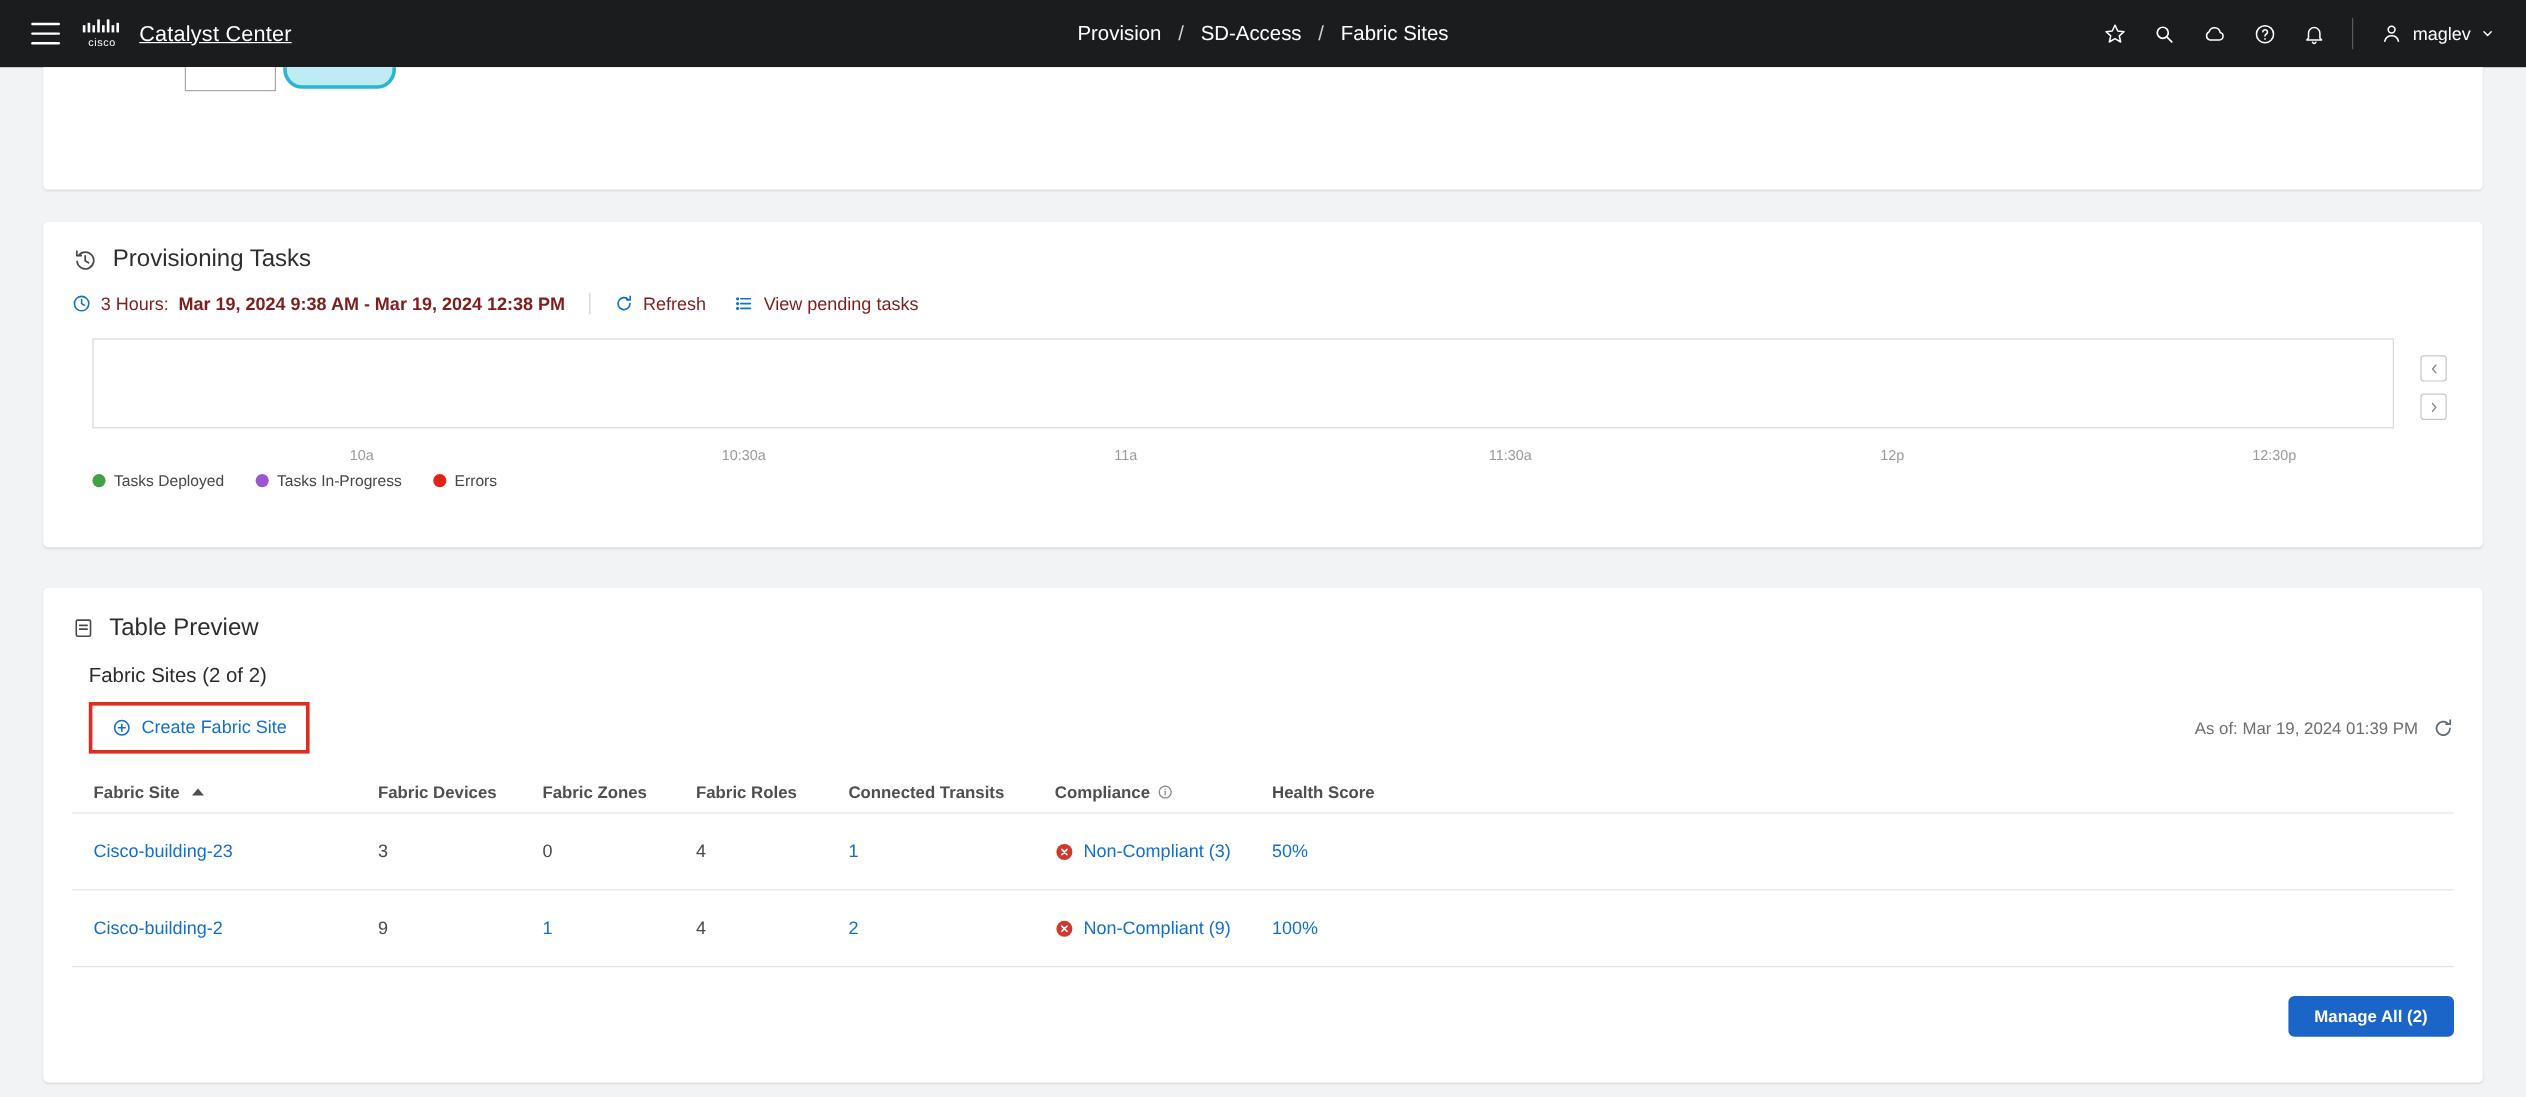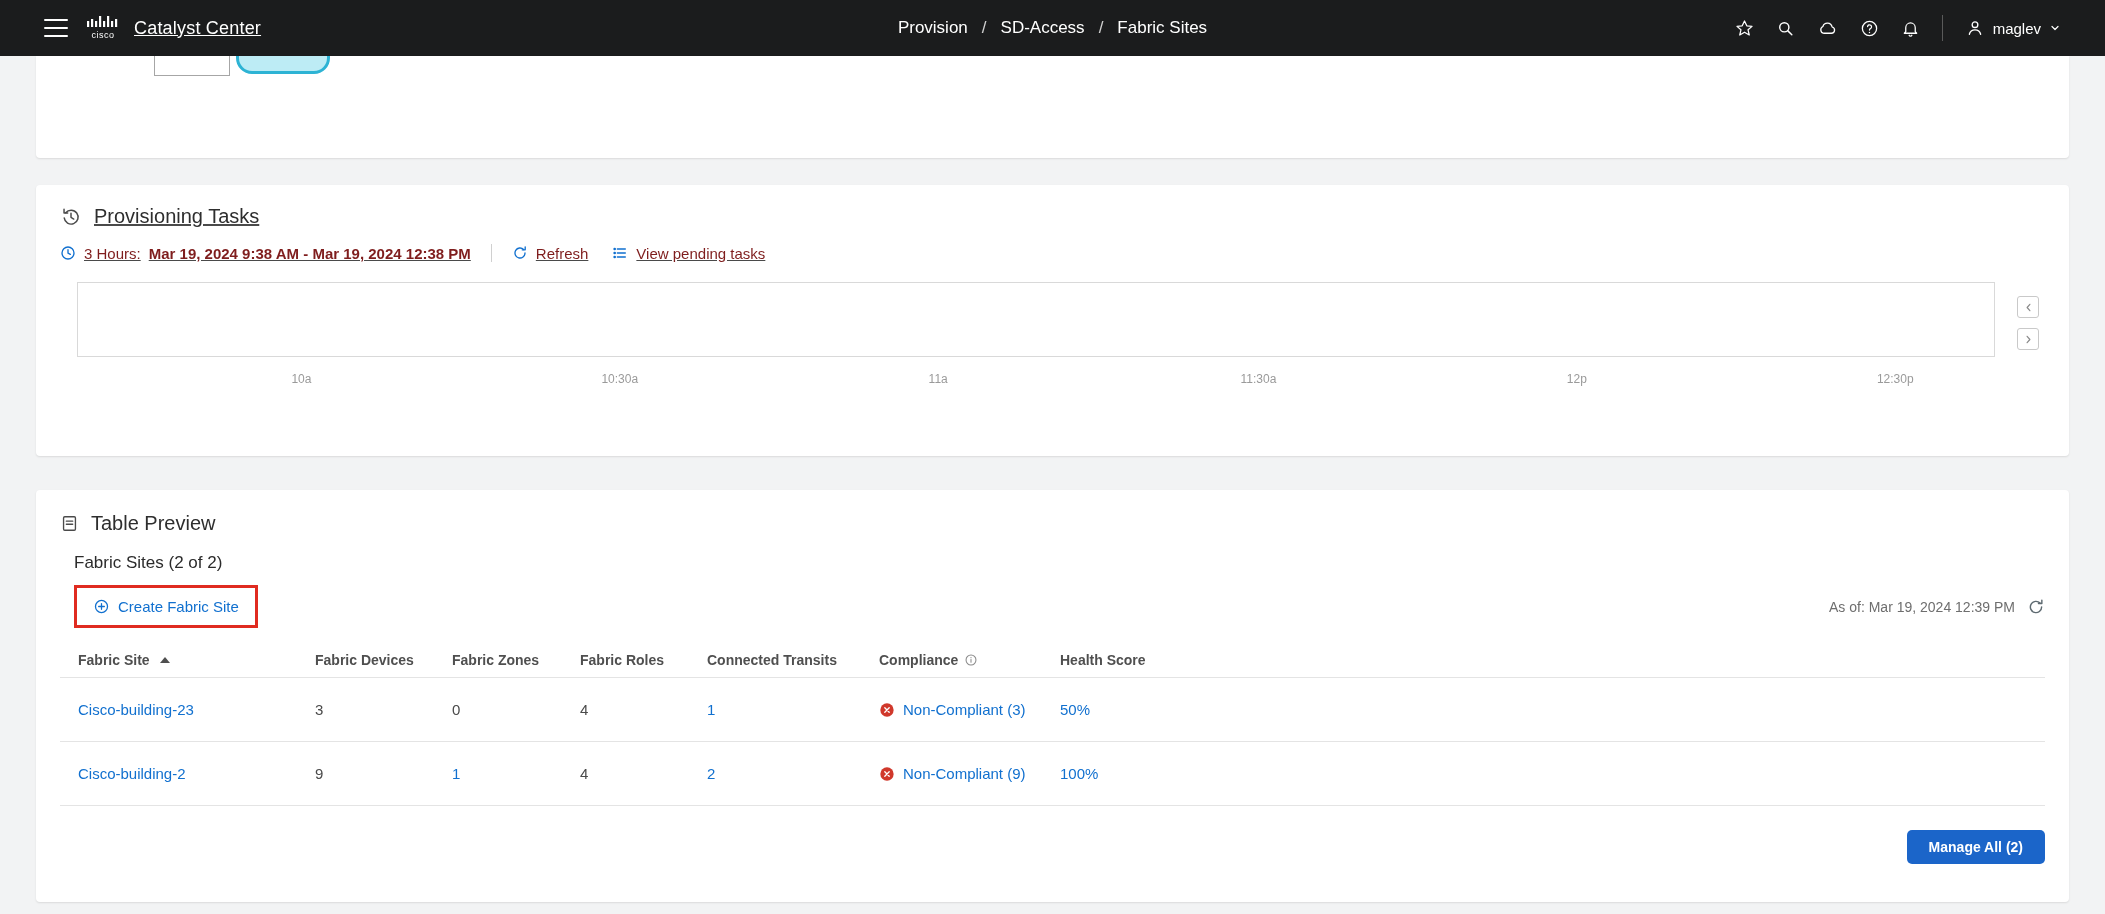--- a/index.html
+++ b/index.html
@@ -11,21 +11,21 @@
     color: #4a4a4a;
   }
   svg { display:block; }
 
   
   .header {
     height: 56px;
     background: #1b1c1d;
     display: flex;
     align-items: center;
-    padding: 0 44px;
+    padding: 0 26px;
     position: relative;
     color: #fff;
   }
   .hamburger { width:24px; height:18px; display:flex; flex-direction:column; justify-content:space-between; cursor:pointer; }
   .hamburger span { display:block; height:2px; background:#fff; border-radius:1px; }
   .logo { margin-left:18px; }
   .logo-text { font-size:9px; letter-spacing:.5px; text-align:center; color:#fff; margin-top:1px; }
   .app-title { margin-left:14px; font-size:18px; font-weight:400; letter-spacing:.2px;text-decoration:underline; }
   .breadcrumb {
     position:absolute; left:50%; transform:translateX(-50%);
@@ -58,21 +58,21 @@
   }
   .g-teal {
     position:absolute; left:200px; top:-46px; width:94px; height:64px;
     border:3px solid #2db3d4; background:#bdecf5; border-radius:16px;
   }
 
   .section-title-row { display:flex; align-items:center; gap:12px; color:#333; }
   .section-title { font-size:20px; font-weight:400; color:#2e2e2e; }
 
   
-  .prov-card { margin-top:27px; height:271px; padding:20px 24px;text-decoration:underline; }
+  .prov-card { margin-top:27px; height:271px; padding:20px 24px; }
   .prov-controls {
     margin-top:16px; display:flex; align-items:center; gap:10px;
     font-size:15px; color:#1170cf;
   }
   .prov-controls .link { display:flex; align-items:center; gap:8px; cursor:pointer; color:#7f1d1d; }
   .time-value { font-weight:700; }
   .vdivider { width:1px; height:18px; background:#d0d0d0; margin:0 10px; }
   .timeline-wrap { display:flex; margin-top:20px; margin-left:17px; }
   .timeline { flex:1; }
   .tl-box { height:75px; border:1px solid #d9d9d9; background:#fff; }
@@ -280,20 +280,34 @@
             </svg>
         </button>
         <button class="pager-btn">
           <svg width="11" height="11" viewBox="0 0 24 24" fill="none" stroke="currentColor" stroke-width="2.6" stroke-linecap="round" stroke-linejoin="round">
               <polyline points="9 5 15 12 9 19"></polyline>
             </svg>
         </button>
       </div>
     </div>
 
+    <div class="legend">
+      <span class="legend-item">
+        <span class="dot dot-green"></span>
+        <span>Tasks Deployed</span>
+      </span>
+      <span class="legend-item">
+        <span class="dot dot-purple"></span>
+        <span>Tasks In-Progress</span>
+      </span>
+      <span class="legend-item">
+        <span class="dot dot-red"></span>
+        <span>Errors</span>
+      </span>
+    </div>
   </section>
 
   <section class="card table-card">
     <div class="section-title-row">
       <span>
         <svg width="19" height="19" viewBox="0 0 24 24" fill="none" stroke="#4a4a4a" stroke-width="1.7" stroke-linecap="round" stroke-linejoin="round">
           <rect x="4.5" y="3.5" width="15" height="17" rx="1.5"></rect>
           <line x1="8" y1="9" x2="16" y2="9"></line>
             <line x1="8" y1="13" x2="16" y2="13"></line>
         </svg>
@@ -308,21 +322,21 @@
         <span class="create-link">
           <svg width="17" height="17" viewBox="0 0 24 24" fill="none" stroke="#1170cf" stroke-width="1.8" stroke-linecap="round">
             <circle cx="12" cy="12" r="8.5"></circle>
               <line x1="12" y1="8" x2="12" y2="16"></line>
               <line x1="8" y1="12" x2="16" y2="12"></line>
           </svg>
           <span>Create Fabric Site</span>
         </span>
       </span>
       <span class="asof-wrap">
-        <span>As of: Mar 19, 2024 12:39 PM</span>
+        <span>As of: Mar 19, 2024 01:39 PM</span>
         <span class="asof-refresh">
           <svg width="18" height="18" viewBox="0 0 24 24" fill="none" stroke="currentColor" stroke-width="1.9" stroke-linecap="round" stroke-linejoin="round">
             <path d="M19.5 12a7.5 7.5 0 1 1-2.1-5.2"></path>
             <polyline points="19.8 2.8 19.8 7.3 15.3 7.3"></polyline>
           </svg>
         </span>
       </span>
     </div>
 
     <div class="tbl">

